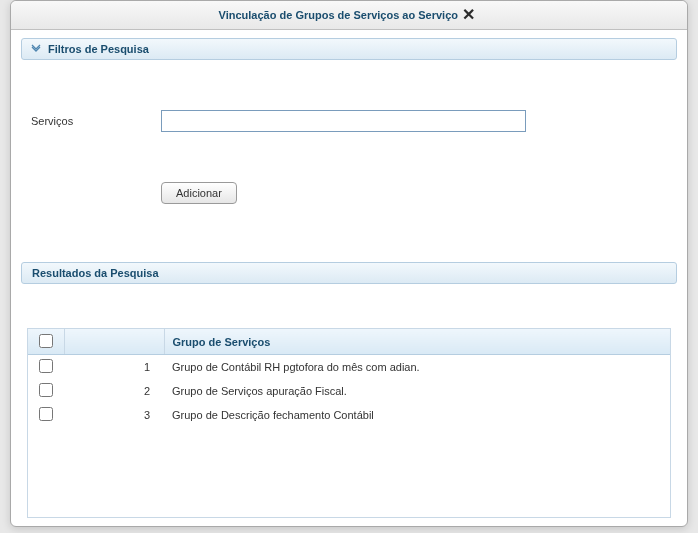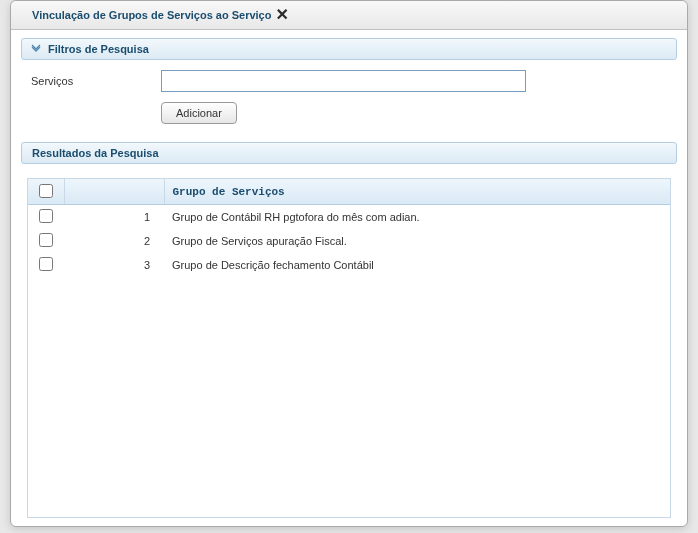--- a/index.html
+++ b/index.html
@@ -26,43 +26,44 @@
       border: 1px solid #a9a9a9;
       border-radius: 6px;
       box-shadow: 0 2px 8px rgba(0,0,0,0.15);
       display: flex;
       flex-direction: column;
     }
     .dialog-header {
       background: linear-gradient(#f8f8f8, #e8e8e8);
       border-bottom: 1px solid #c0c0c0;
       border-radius: 6px 6px 0 0;
-      padding: 6px 21px;
-      display: flex;
-      justify-content: flex-start;
+      padding: 6px 4px;
+      display: flex;
+      justify-content: center;
       align-items: center;
     }
     .dialog-title {
       font-weight: bold;
       color: #1a4d6e;
       font-size: 11px;
     }
     .close-icon {
       cursor: pointer;
       font-size: 16px;
       font-weight: bold;
       color: #2b2b2b;
       line-height: 1;
       padding: 0 4px;
     }
     .dialog-body {
       padding: 8px 10px;
       flex: 1;
       display: flex;
       flex-direction: column;
+      gap: 40px;
     }
     .section-header {
       background: linear-gradient(#f2f8fc, #dceaf4);
       border: 1px solid #b5cde0;
       border-radius: 3px;
       padding: 4px 8px;
       display: flex;
       align-items: center;
       gap: 6px;
       color: #1a4d6e;
@@ -108,21 +109,21 @@
       cursor: pointer;
     }
     .results-title-bar {
       background: linear-gradient(#f2f8fc, #dceaf4);
       border: 1px solid #b5cde0;
       border-radius: 3px;
       padding: 4px 10px;
       color: #1a4d6e;
       font-weight: bold;
       font-size: 11px;
-      margin-bottom: 14px;
+      margin-bottom: 4px;
     }
     .action-bar {
       background: linear-gradient(#ffffff, #e8e8e8);
       border: 1px solid #b8b8b8;
       border-radius: 4px;
       padding: 5px 14px;
       font-size: 11px;
       color: #333;
       margin: 0 6px 6px 6px;
       cursor: pointer;
@@ -145,21 +146,20 @@
       border-right: 1px solid #c8d8e6;
       padding: 4px 8px;
       text-align: left;
       font-weight: bold;
       color: #1a4d6e;
       font-size: 11px;
       height: 22px;
     }
     thead th:last-child {
       border-right: none;
-      font-family: Liberation Mono, monospace;
     }
     tbody td {
       padding: 4px 8px;
       color: #333;
       font-size: 11px;
       height: 22px;
       vertical-align: middle;
     }
     .col-check {
       width: 36px;

